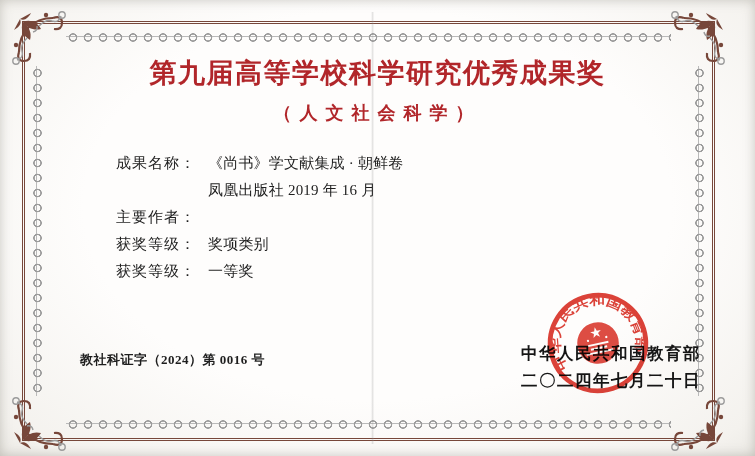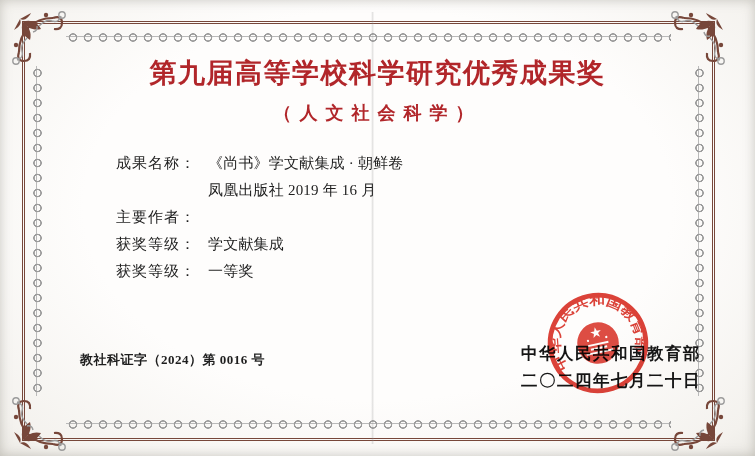--- a/index.html
+++ b/index.html
@@ -186,21 +186,21 @@
         <div>《尚书》学文献集成 · 朝鲜卷</div>
         <div>凤凰出版社 2019 年 16 月</div>
       </div>
     </div>
     <div class="field">
       <div class="label">主要作者：</div>
     </div>
     <div class="field">
       <div class="label">获奖等级：</div>
       <div class="lines">
-        <div>学文献集成</div>
+        <div>奖项类别</div>
       </div>
     </div>
     <div class="field">
       <div class="label">获奖等级：</div>
       <div class="lines">
         <div>一等奖</div>
       </div>
     </div>
   </div>
 

